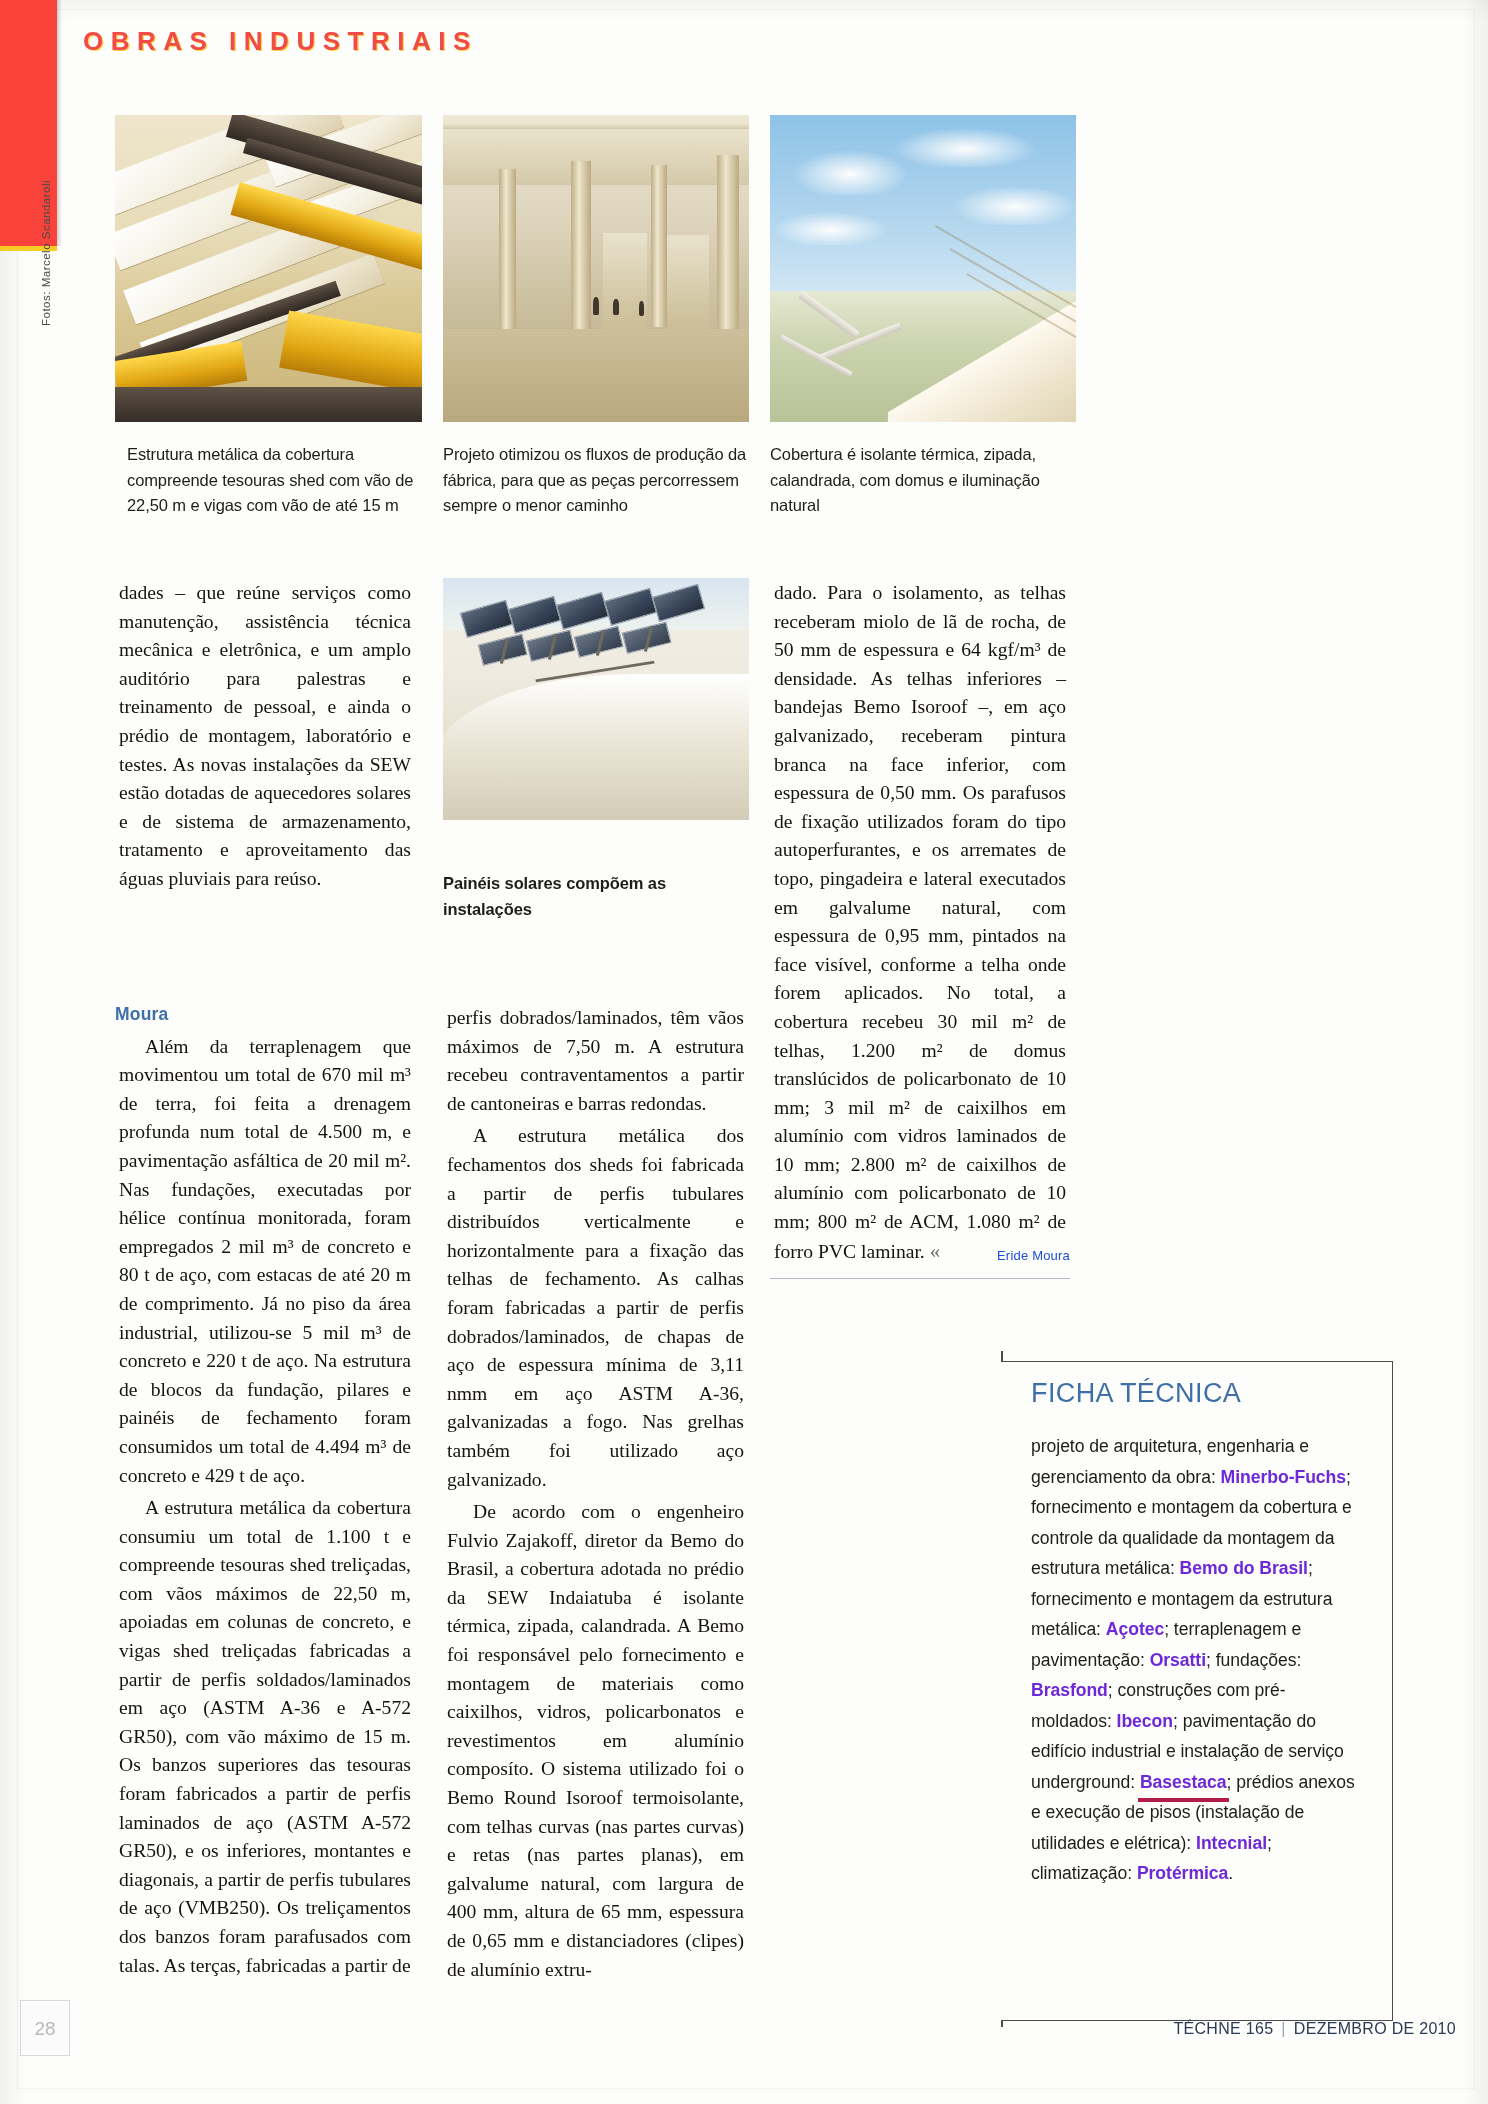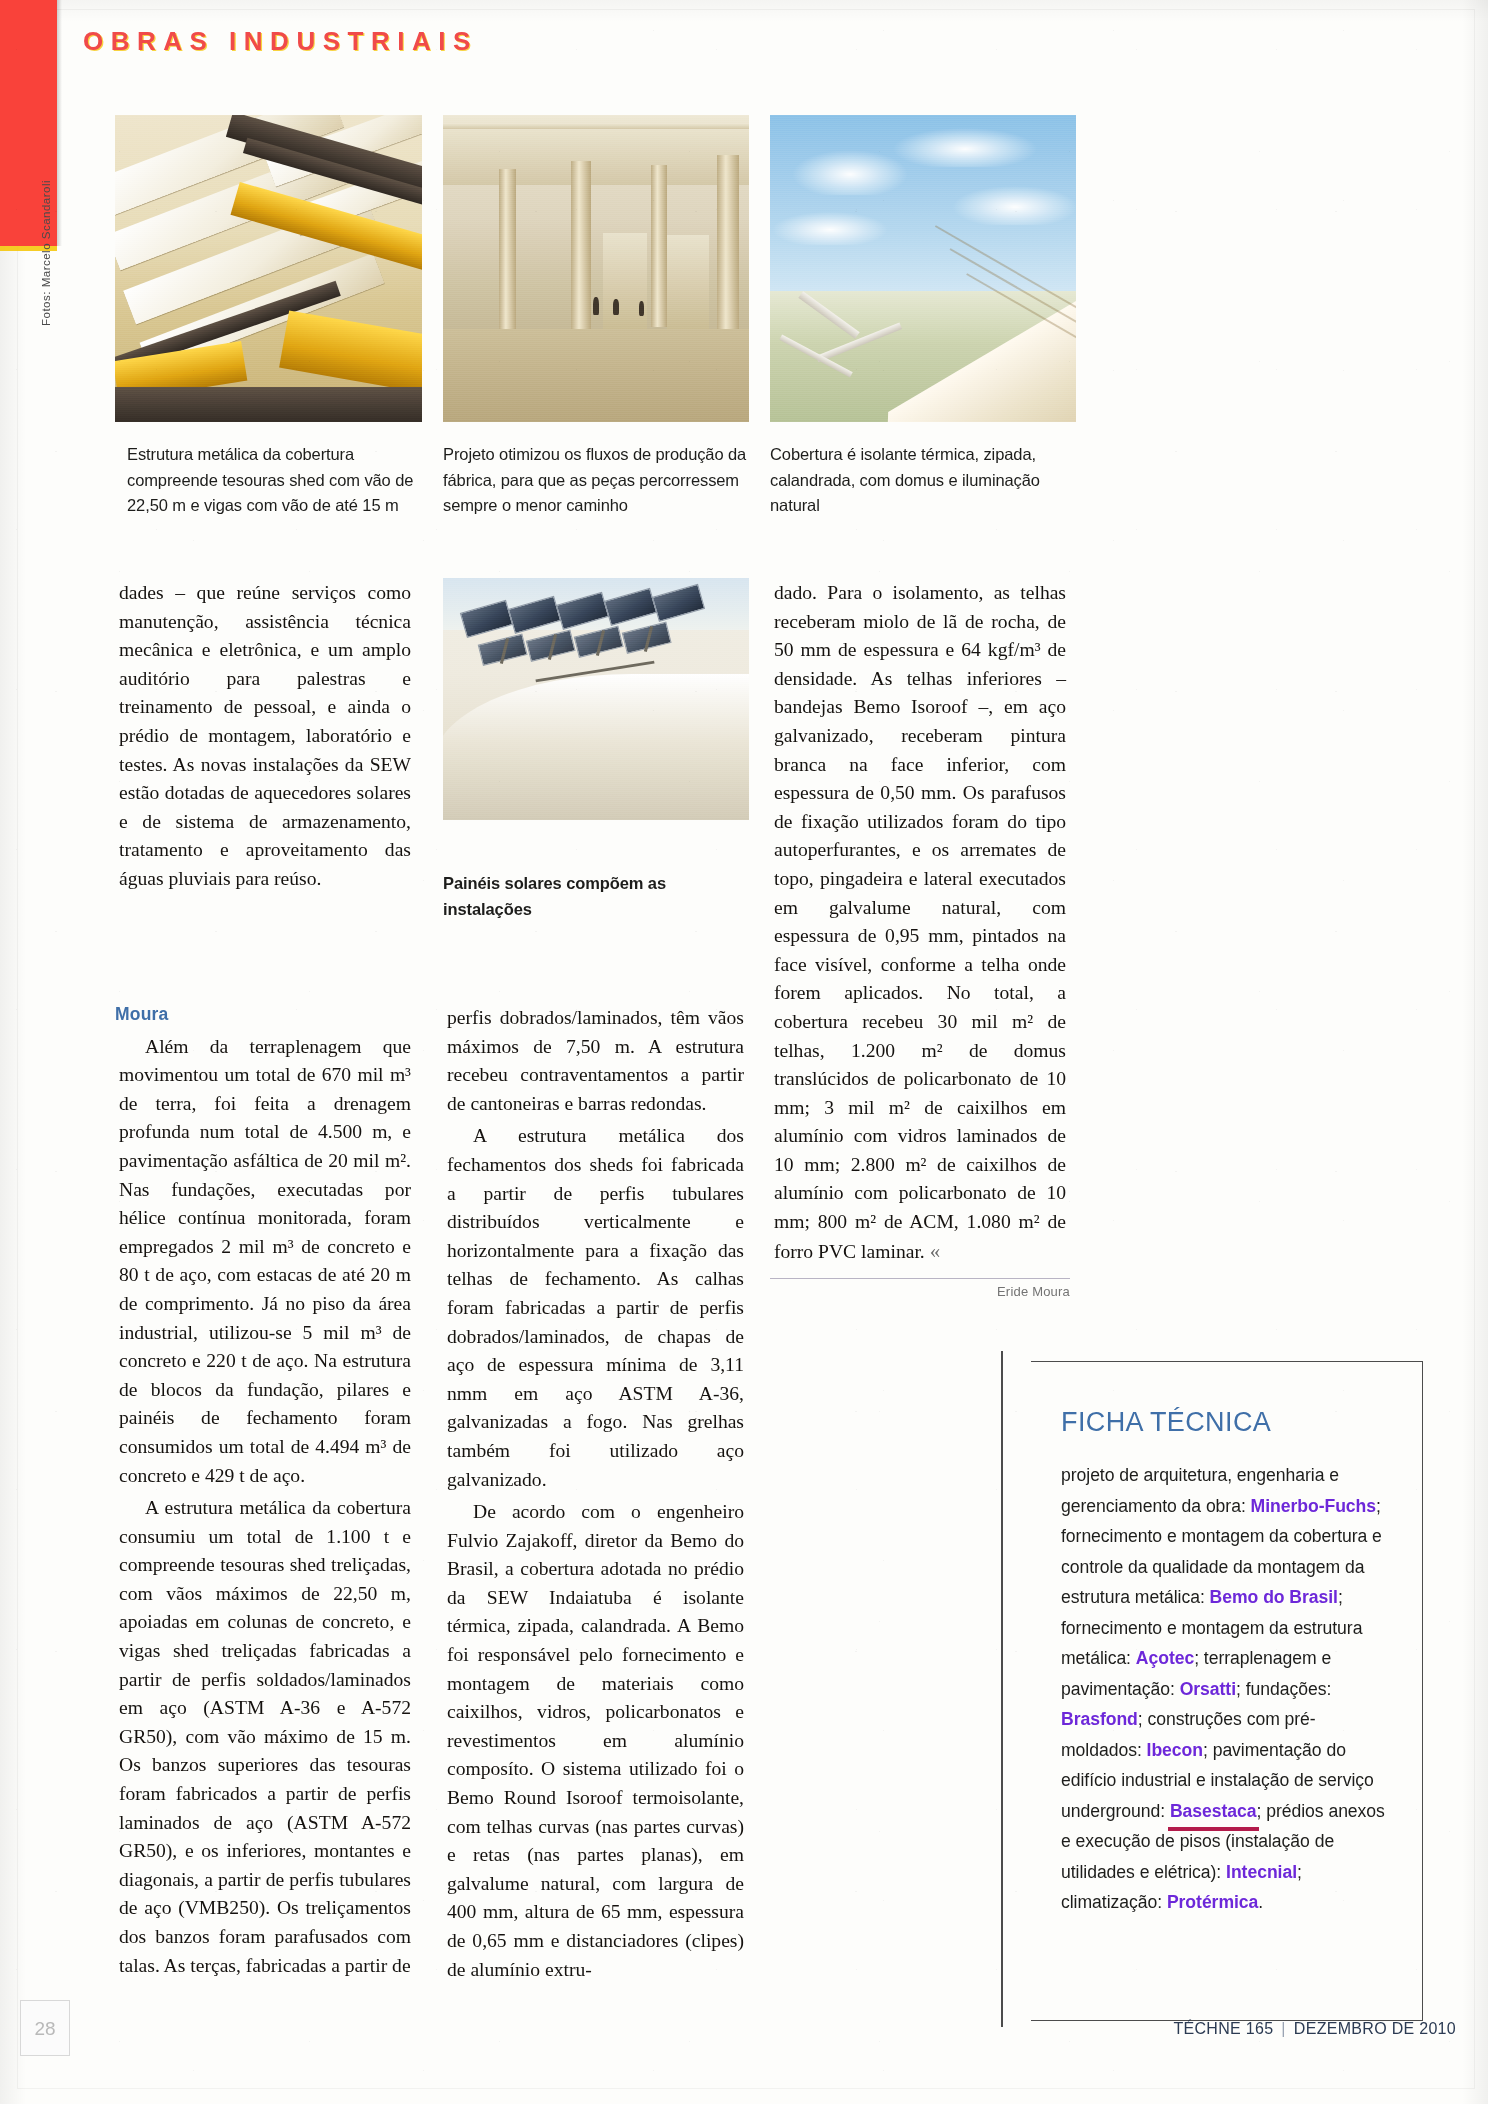--- a/index.html
+++ b/index.html
@@ -256,41 +256,41 @@
 
   
   #byline-rule {
     position: absolute;
     left: 770px; top: 1278px;
     width: 300px; height: 1px;
     background: #b9b4c4;
   }
   #byline {
     position: absolute;
-    left: 770px; top: 1284px;
+    left: 770px; top: 1248px;
     width: 300px;
     text-align: right;
     font-family: "Liberation Sans", sans-serif;
     font-size: 13px;
-    color: #737373;
+    color: #1d4ed8;
     letter-spacing: .2px;
   }
 
   
   #ficha {
     position: absolute;
-    left: 1031px;
+    left: 1001px;
     top: 1361px;
     width: 392px;
     min-height: 660px;
     border-top: 1.5px solid #4c4c4c;
     border-right: 1.5px solid #4c4c4c;
     border-bottom: 1.5px solid #4c4c4c;
     border-left: none;
-    padding: 45px 26px 24px 30px;
+    padding: 16px 26px 24px 30px;
     background: #fdfdfb;
   }
   
   #ficha-left-rule {
     position: absolute;
     left: 1001px;
     top: 1351px;
     width: 1.5px;
     height: 676px;
     background: #4c4c4c;

